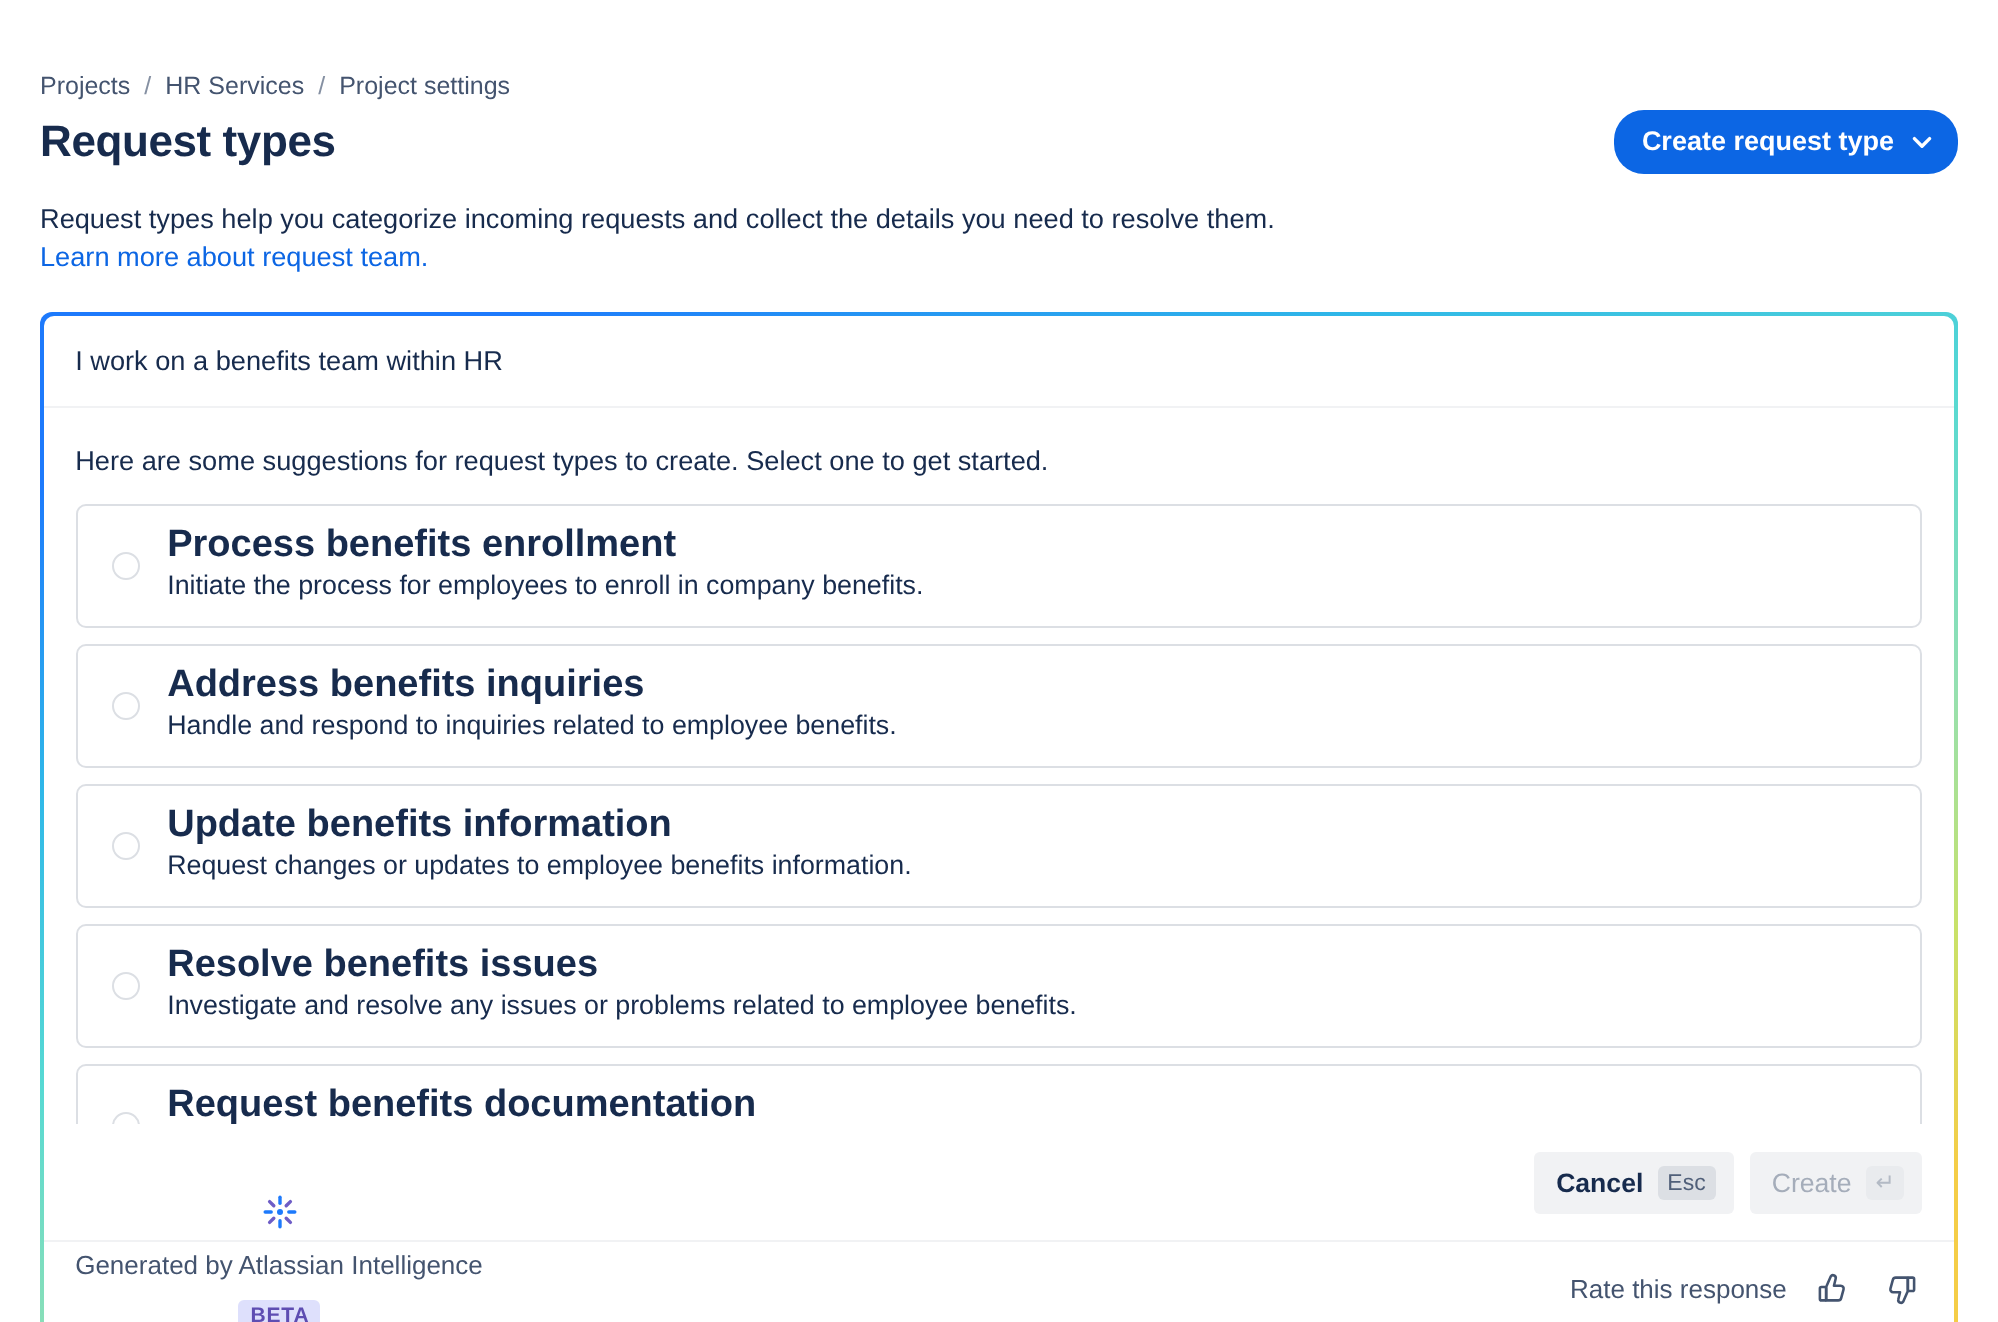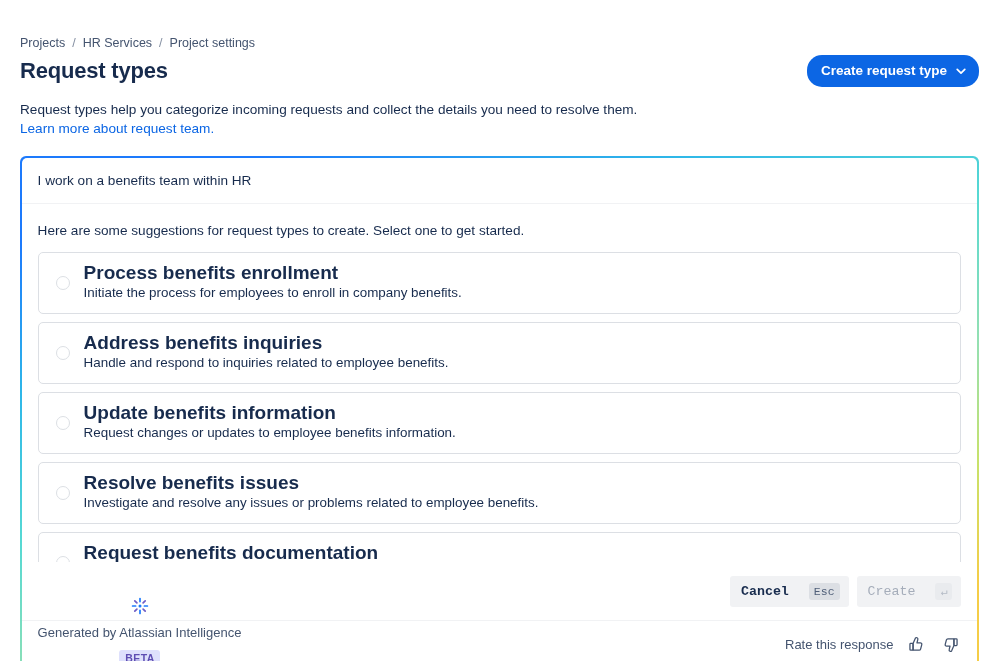--- a/index.html
+++ b/index.html
@@ -122,26 +122,26 @@
   .option-desc {
     font-size: 13.4px; color: #172B4D; line-height: 18px;
   }
 
   
   .action-row {
     display: flex; justify-content: flex-end; align-items: center; gap: 8px;
     padding: 14px 16px 13px 16px;
   }
   .btn-shortcut {
-    display: inline-flex; align-items: center; gap: 20px;
+    display: inline-flex; align-items: center; gap: 7px;
     border: none; border-radius: 3px;
     padding: 7px 9px 7px 11px;
     font-size: 13.3px; font-weight: bold;
     cursor: pointer; line-height: 16px;
-    background: #F1F2F4; color: #172B4D; font-family: Liberation Mono, monospace;
+    background: #F1F2F4; color: #172B4D;
   }
   .btn-shortcut .kbd {
     display: inline-flex; align-items: center; justify-content: center;
     background: #DCDFE4; color: #505F79;
     border-radius: 3px;
     font-size: 11.5px; font-weight: normal;
     padding: 1px 5px; min-width: 16px; height: 17px;
   }
   .btn-shortcut.disabled {
     background: #F1F2F4; color: #A5ADBA; cursor: default; font-weight: normal;

